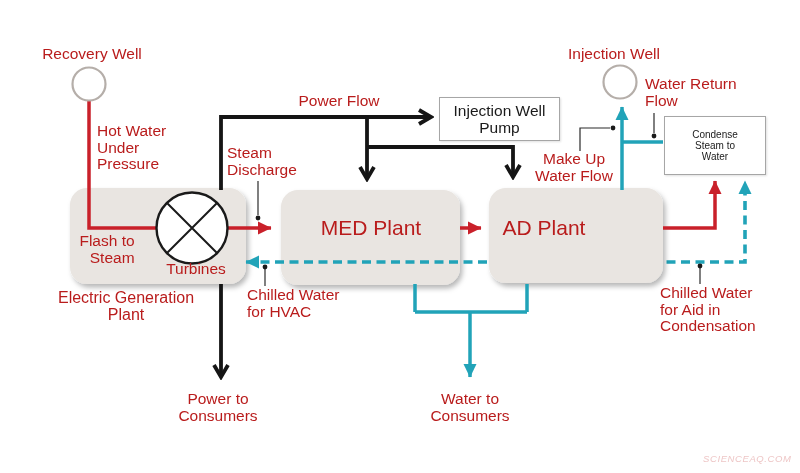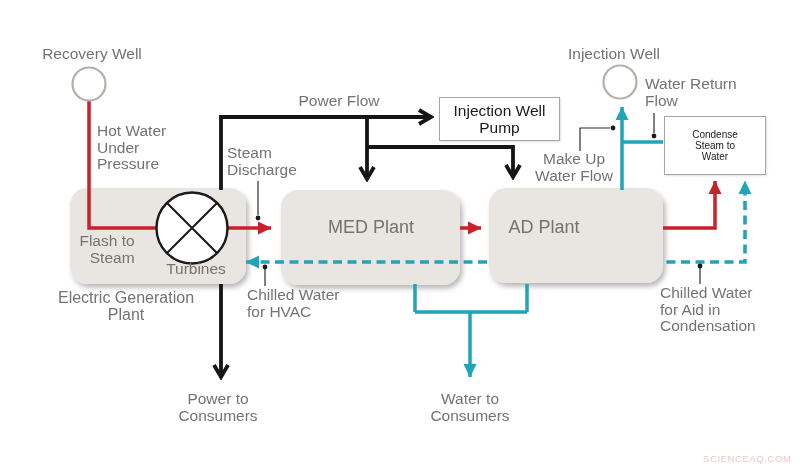--- a/index.html
+++ b/index.html
@@ -3,25 +3,25 @@
 <meta charset="utf-8">
 <style>
   html,body{margin:0;padding:0;background:#fff;}
   #stage{
     position:relative;width:800px;height:473px;background:#ffffff;overflow:hidden;
     font-family:"Liberation Sans",sans-serif;color:#1a1a1a;
   }
   #stage svg{position:absolute;left:0;top:0;}
   .lbl{
     position:absolute;font:15.5px/1.08 "Liberation Sans",sans-serif;
-    color:#737373;white-space:pre-line;
+    color:#b91c1c;white-space:pre-line;
   }
   .ctr{transform:translateX(-50%);text-align:center;}
   .mid{transform:translate(-50%,-50%);text-align:center;}
-  .plant-name{font-size:18px;}
+  .plant-name{font-size:21px;}
   .egp-name{font-size:16px;}
   .wbox{
     position:absolute;background:#ffffff;border:1.5px solid #a6a6a6;
     display:flex;align-items:center;justify-content:center;text-align:center;
     font:15.5px/1.12 "Liberation Sans",sans-serif;white-space:pre-line;
     box-shadow:1px 1px 2px rgba(0,0,0,0.12);
   }
   .wbox.small{font-size:10px;}
   .watermark{
     position:absolute;font:9.5px "Liberation Sans",sans-serif;
@@ -127,14 +127,14 @@
   <div class="lbl" style="left:247px;top:287px;">Chilled Water
 for HVAC</div>
   <div class="lbl" style="left:660px;top:285px;">Chilled Water
 for Aid in
 Condensation</div>
   <div class="lbl ctr" style="left:218px;top:391px;">Power to
 Consumers</div>
   <div class="lbl ctr" style="left:470px;top:391px;">Water to
 Consumers</div>
 
-  <div class="watermark" style="left:703px;top:453px;">SCIENCEAQ.COM</div>
+  <div class="watermark" style="left:703px;top:453px;font-style:italic;">SCIENCEAQ.COM</div>
 </div>
 
 </body></html>

